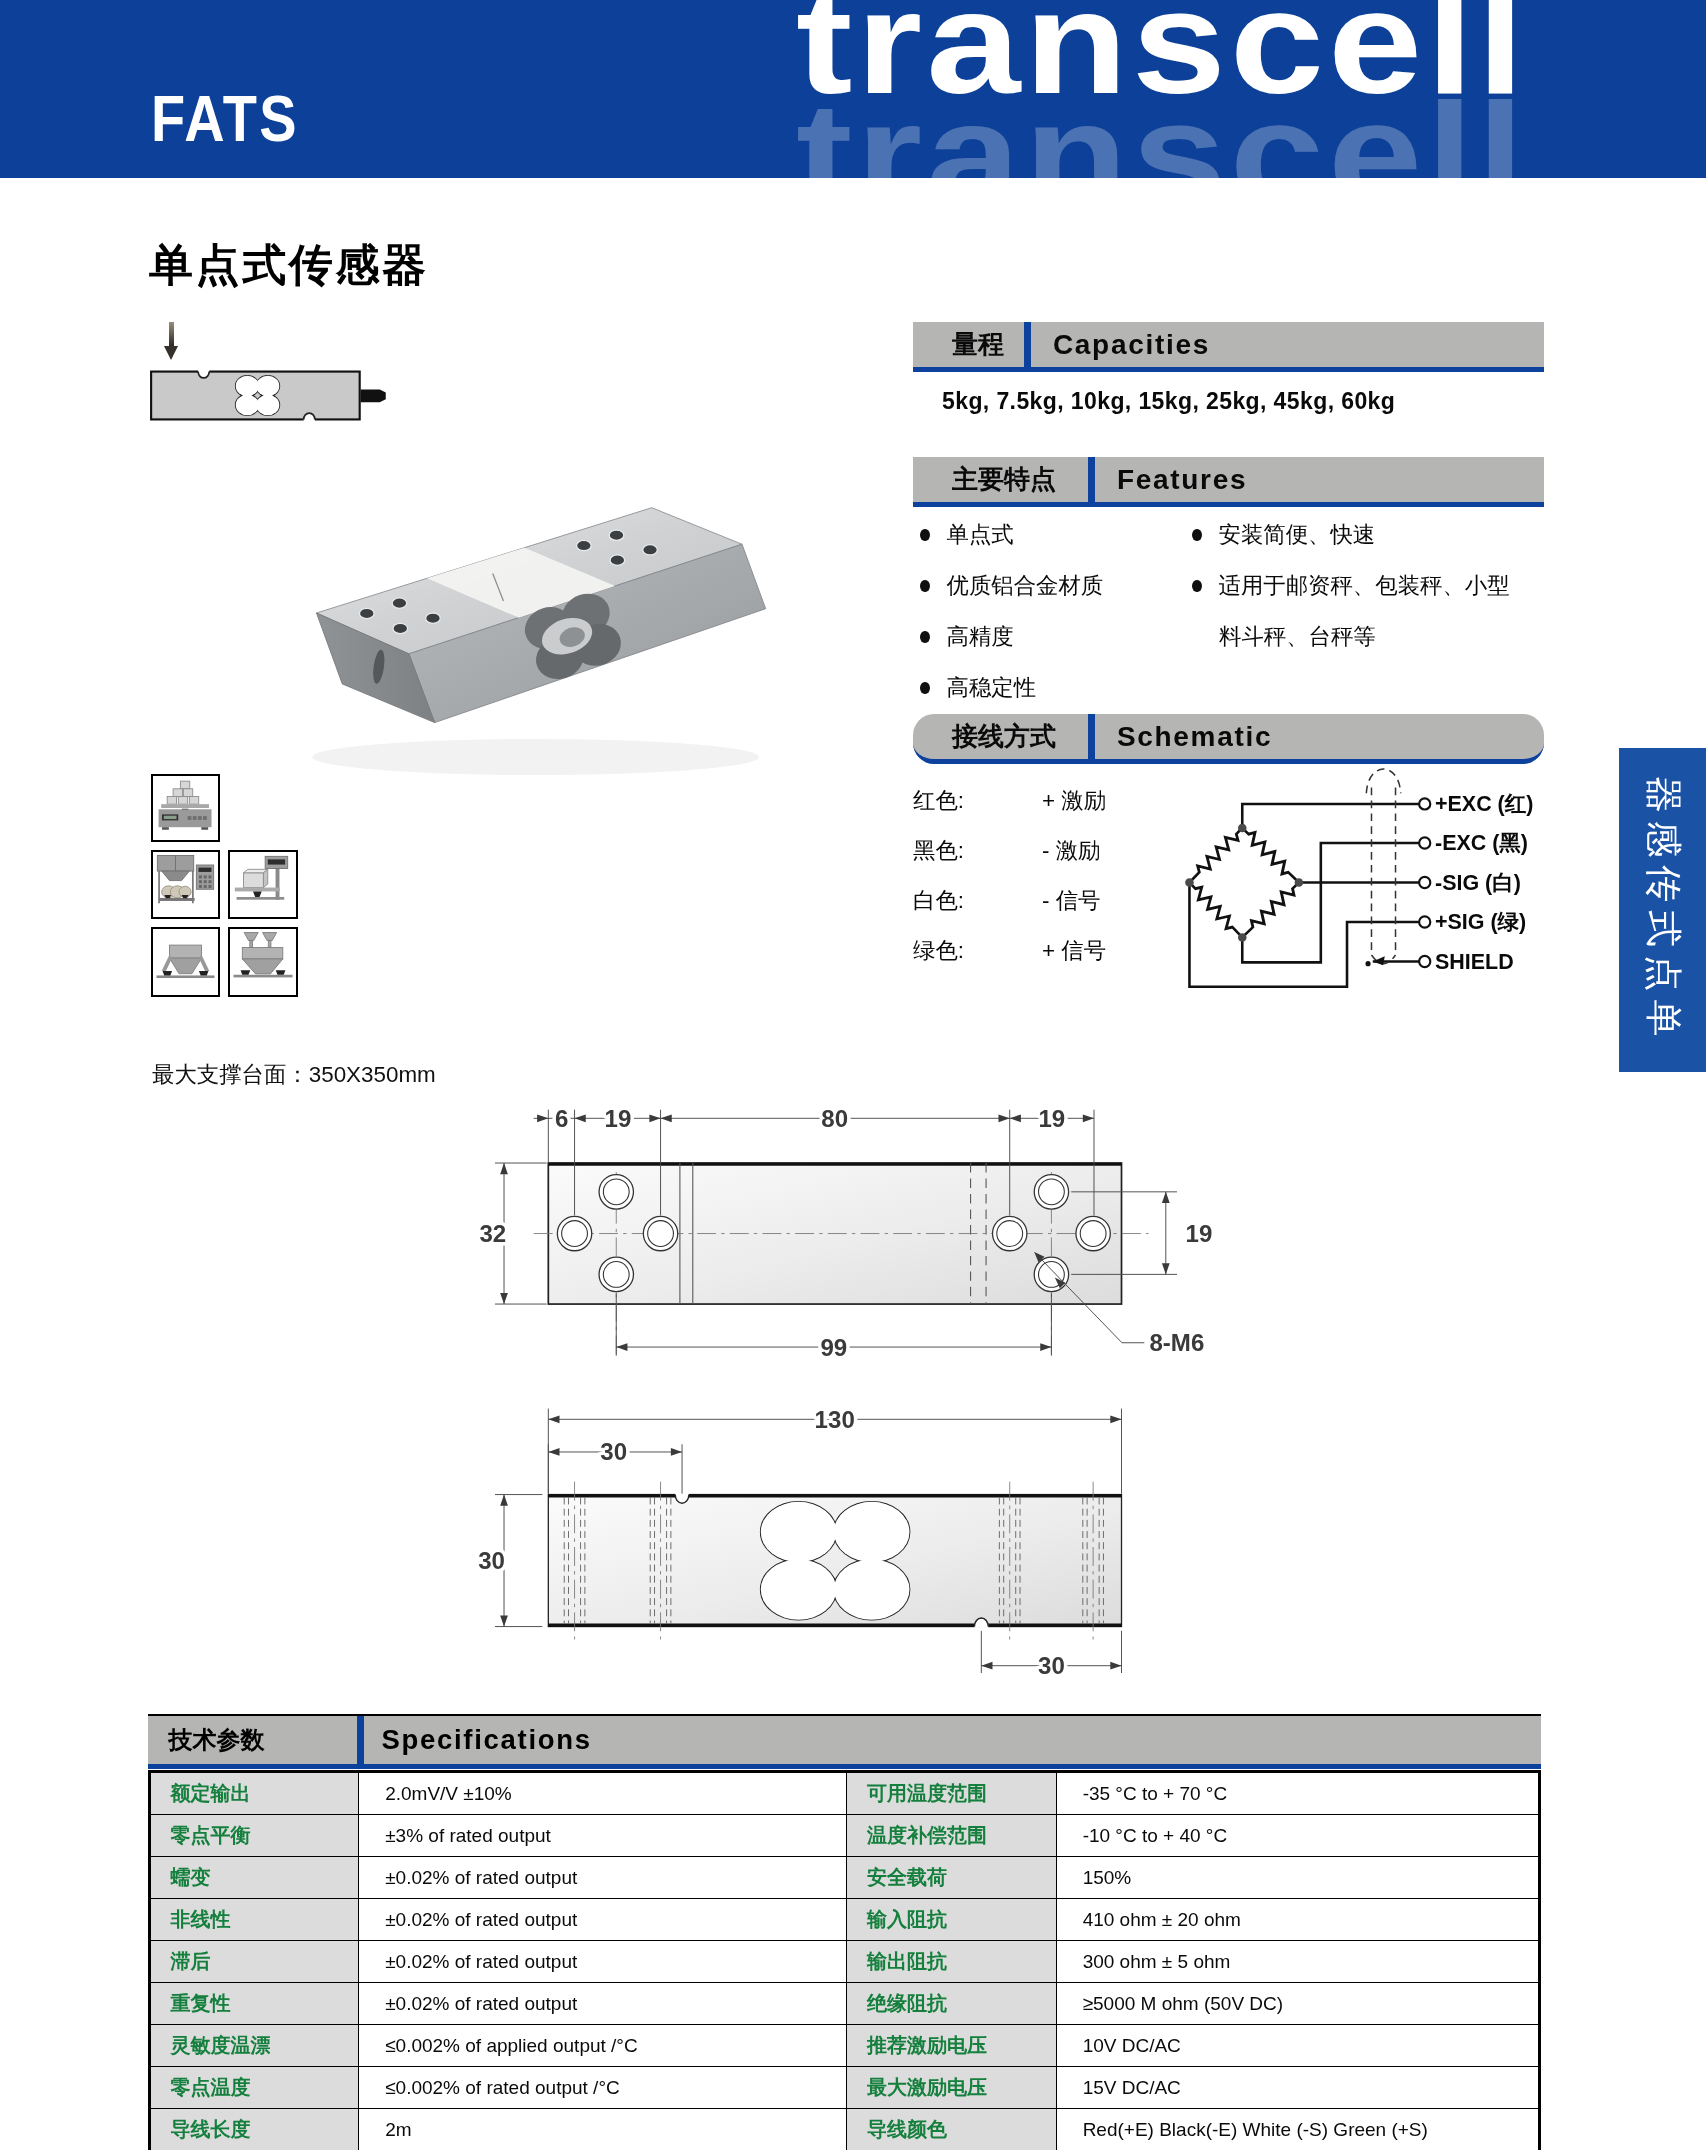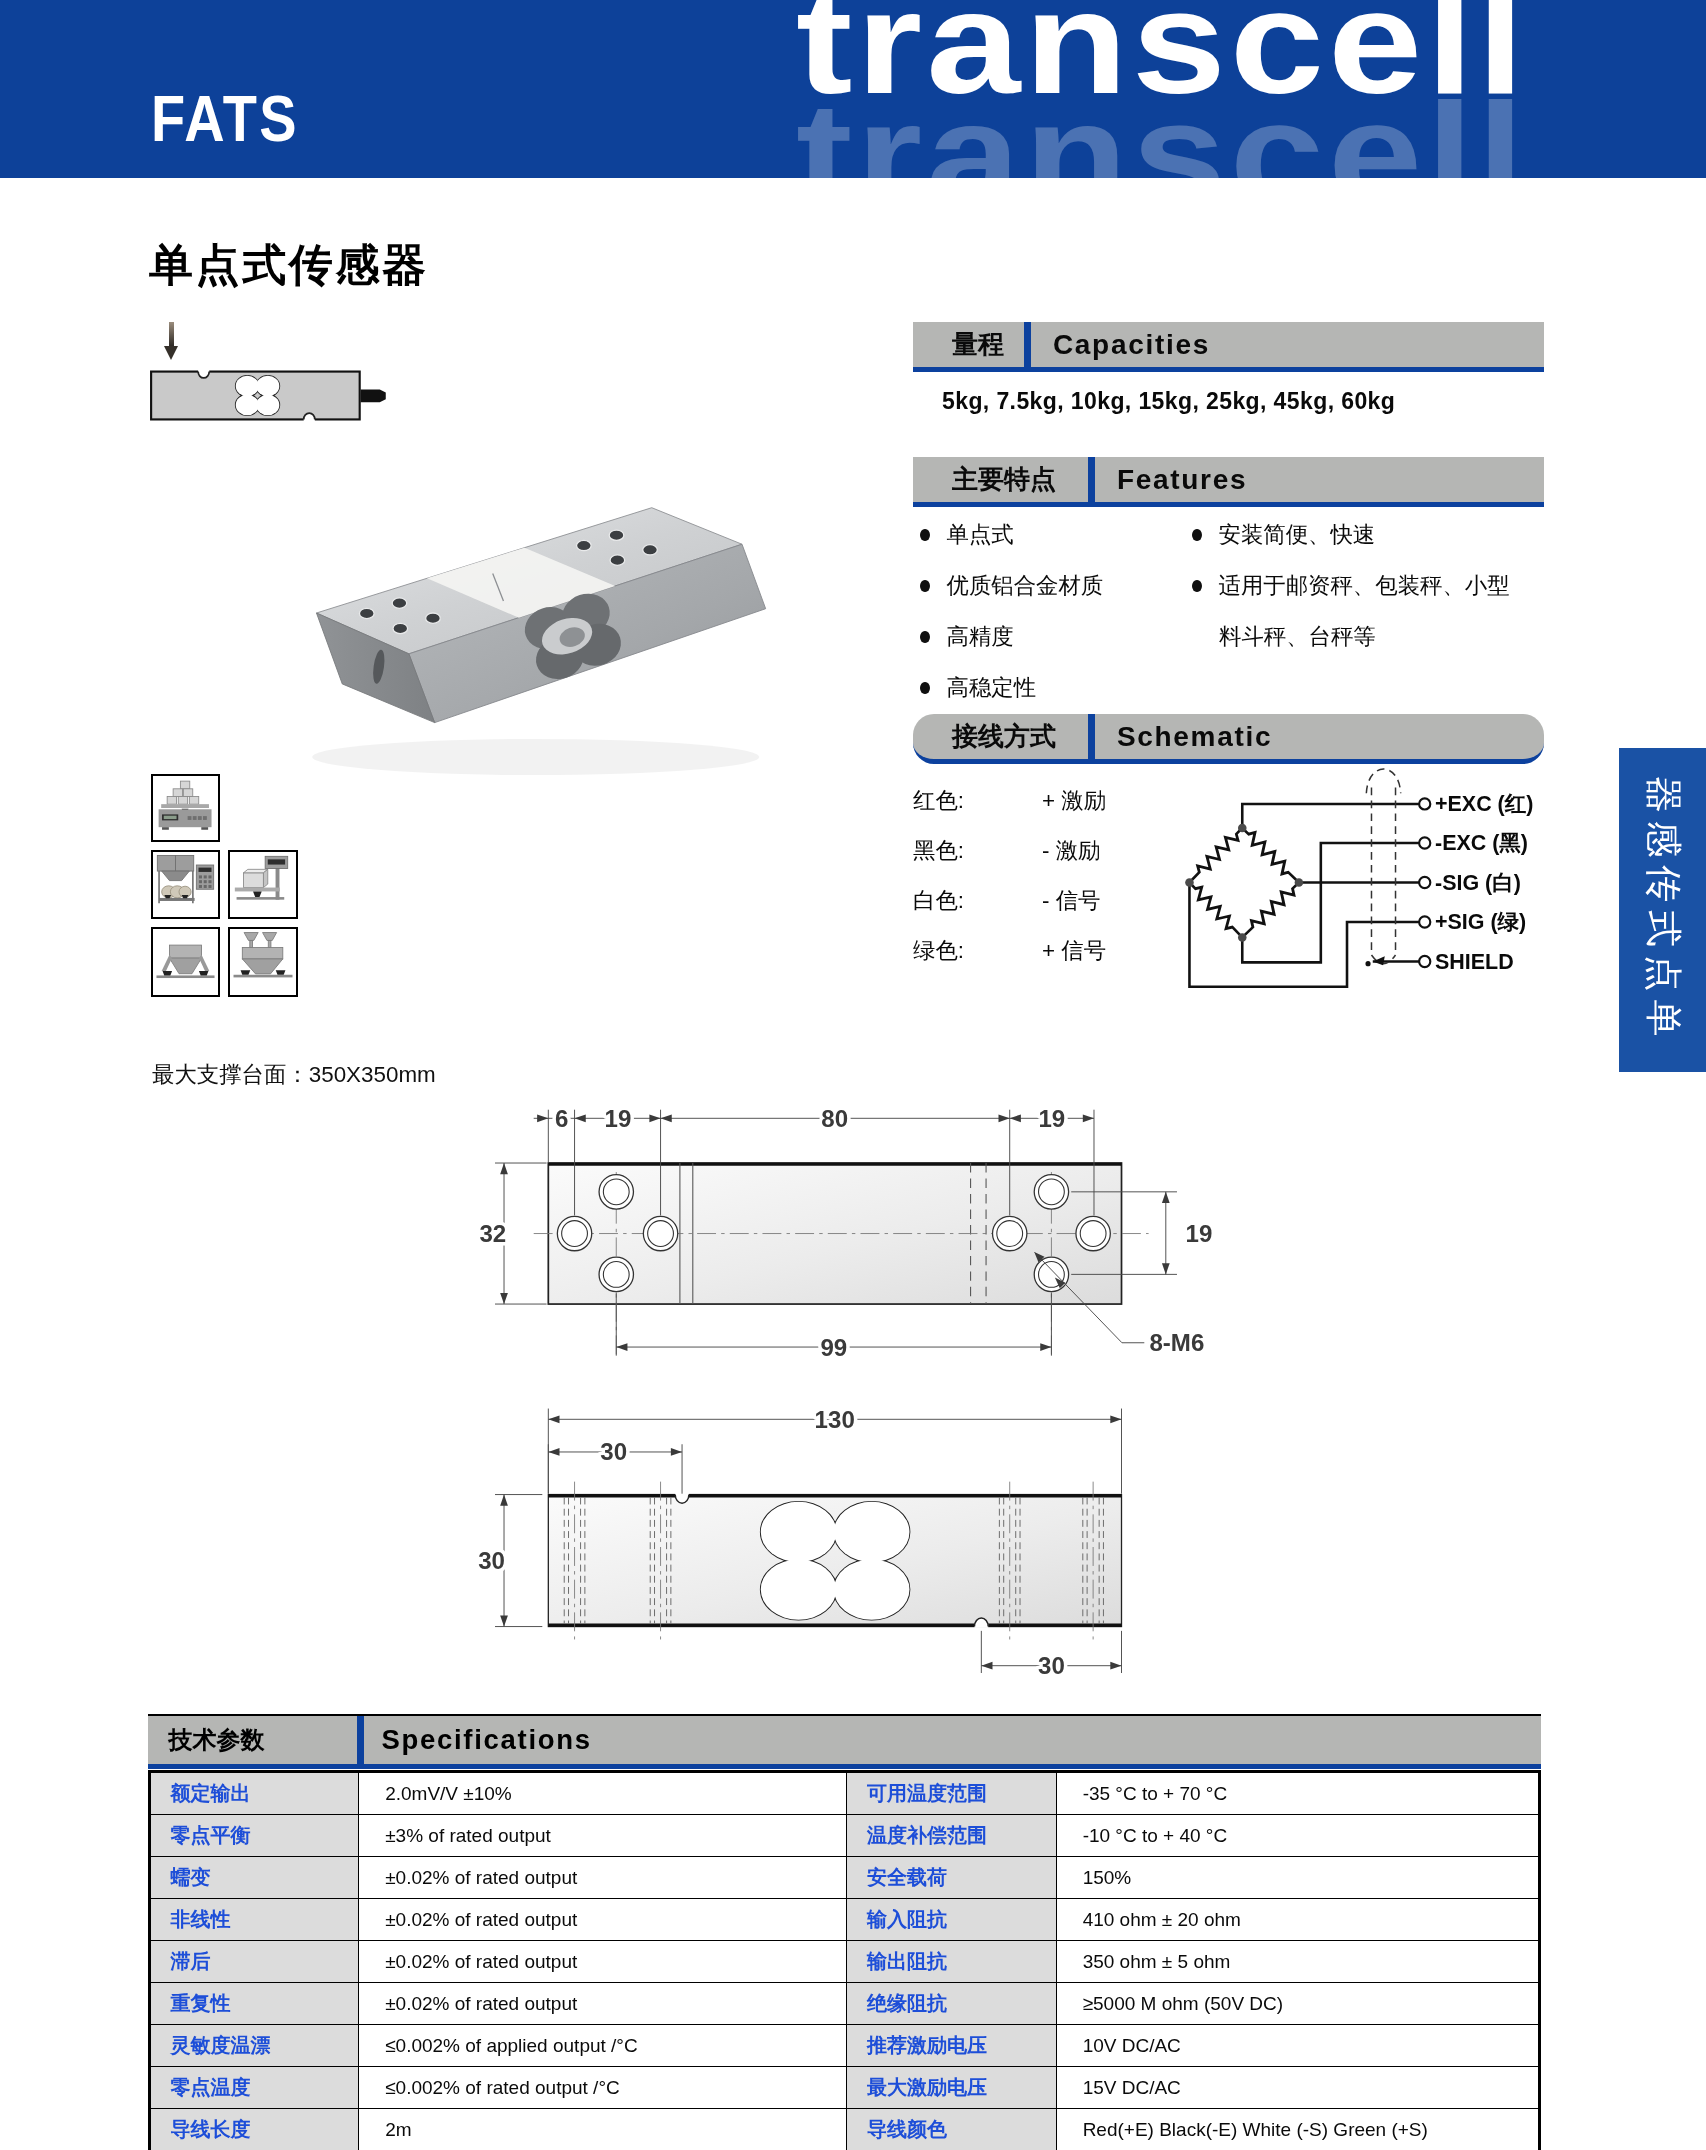--- a/index.html
+++ b/index.html
@@ -59,21 +59,21 @@
 
   
   #spec-head{position:absolute;left:148px;top:1714px;width:1393px;height:48px;background:#b5b6b4;display:flex;
              border-top:2.6px solid #000;border-bottom:5.2px solid #0c419e;box-sizing:content-box;}
   #spec-head .zh{width:209px;display:flex;align-items:center;padding-left:20.6px;font-size:24px;font-weight:600;box-sizing:border-box;}
   #spec-head .div{width:6.5px;background:#0c419e;}
   #spec-head .en{flex:1;display:flex;align-items:center;padding-left:18px;font-size:27.5px;font-weight:700;letter-spacing:1.7px;}
   table.spec{position:absolute;left:148px;top:1770px;width:1393px;border-collapse:collapse;table-layout:fixed;
              border:3px solid #000;}
   table.spec td{border:1.3px solid #000;height:39px;vertical-align:middle;}
-  td.l{background:#dcdcdc;font-size:20px;font-weight:600;padding-left:19.4px;color:#1d4ed8;}
+  td.l{background:#dcdcdc;font-size:20px;font-weight:600;padding-left:19.4px;color:#15803d;}
   td.v{background:#ffffff;font-size:19px;font-weight:500;padding-left:26px;color:#0a0a0a;}
 
   
   svg text.dim{font-family:"Liberation Sans","DejaVu Sans",sans-serif;font-size:56px;font-weight:600;fill:#3a3a3a;
                paint-order:stroke;stroke:#ffffff;stroke-width:16px;stroke-linejoin:round;}
   svg text.term{font-family:"Liberation Sans","DejaVu Sans",sans-serif;font-size:50px;font-weight:600;fill:#0a0a0a;}
 </style>
 </head>
 <body>
 
@@ -593,21 +593,21 @@
       <tr>
         <td class="l">非线性</td>
         <td class="v">±0.02% of rated output</td>
         <td class="l">输入阻抗</td>
         <td class="v">410 ohm ± 20 ohm</td>
       </tr>
       <tr>
         <td class="l">滞后</td>
         <td class="v">±0.02% of rated output</td>
         <td class="l">输出阻抗</td>
-        <td class="v">350 ohm ± 5 ohm</td>
+        <td class="v">300 ohm ± 5 ohm</td>
       </tr>
       <tr>
         <td class="l">重复性</td>
         <td class="v">±0.02% of rated output</td>
         <td class="l">绝缘阻抗</td>
         <td class="v">≥5000 M ohm  (50V DC)</td>
       </tr>
       <tr>
         <td class="l">灵敏度温漂</td>
         <td class="v">≤0.002% of applied output /°C</td>

